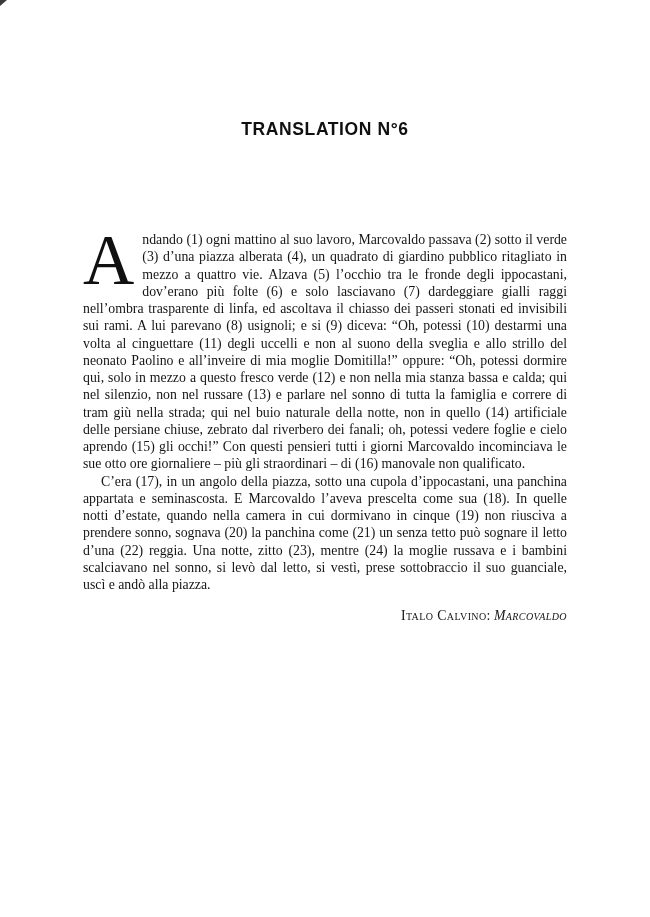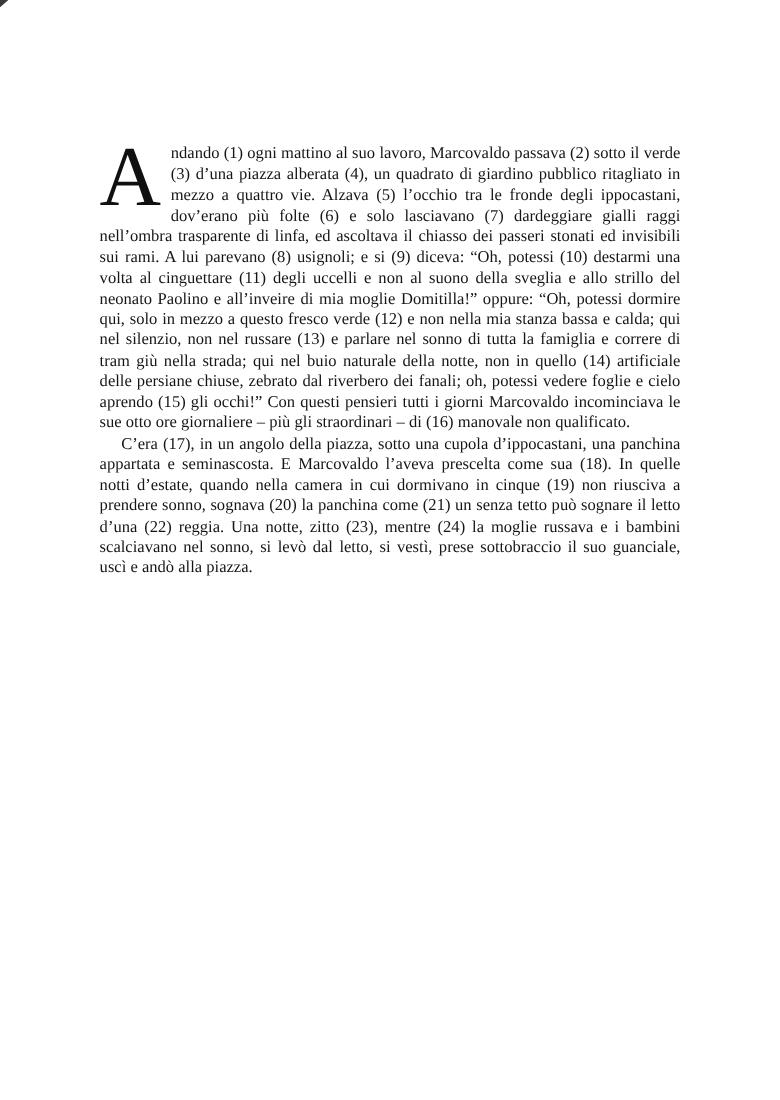--- a/index.html
+++ b/index.html
@@ -66,23 +66,25 @@
     font-style: italic;
   }
 </style>
 </head>
 <body>
 
 <div class="page">
 
   <div class="scan-artifact"></div>
 
+  <h1 class="title">TRANSLATION N°6</h1>
 
   <div class="body-text">
 
     <p class="para-first"><span class="dropcap">A</span><span>ndando (1) ogni mattino al suo lavoro, Marcovaldo passava (2) sotto il verde (3) d’una piazza alberata (4), un quadrato di giardino pubblico ritagliato in mezzo a quattro vie. Alzava (5) l’occhio tra le fronde degli ippocastani, dov’erano più folte (6) e solo lasciavano (7) dardeggiare gialli raggi nell’ombra trasparente di linfa, ed ascoltava il chiasso dei passeri stonati ed invisibili sui rami. A lui parevano (8) usignoli; e si (9) diceva: “Oh, potessi (10) destarmi una volta al cinguettare (11) degli uccelli e non al suono della sveglia e allo strillo del neonato Paolino e all’inveire di mia moglie Domitilla!” oppure: “Oh, potessi dormire qui, solo in mezzo a questo fresco verde (12) e non nella mia stanza bassa e calda; qui nel silenzio, non nel russare (13) e parlare nel sonno di tutta la famiglia e correre di tram giù nella strada; qui nel buio naturale della notte, non in quello (14) artificiale delle persiane chiuse, zebrato dal riverbero dei fanali; oh, potessi vedere foglie e cielo aprendo (15) gli occhi!” Con questi pensieri tutti i giorni Marcovaldo incominciava le sue otto ore giornaliere – più gli straordinari – di (16) manovale non qualificato.</span></p>
 
     <p class="para-indent"><span>C’era (17), in un angolo della piazza, sotto una cupola d’ippocastani, una panchina appartata e seminascosta. E Marcovaldo l’aveva prescelta come sua (18). In quelle notti d’estate, quando nella camera in cui dormivano in cinque (19) non riusciva a prendere sonno, sognava (20) la panchina come (21) un senza tetto può sognare il letto d’una (22) reggia. Una notte, zitto (23), mentre (24) la moglie russava e i bambini scalciavano nel sonno, si levò dal letto, si vestì, prese sottobraccio il suo guanciale, uscì e andò alla piazza.</span></p>
 
+    <p class="attribution"><span class="smallcaps">Italo Calvino</span><span>: </span><span class="smallcaps italic">Marcovaldo</span></p>
 
   </div>
 
 </div>
 
 </body></html>

